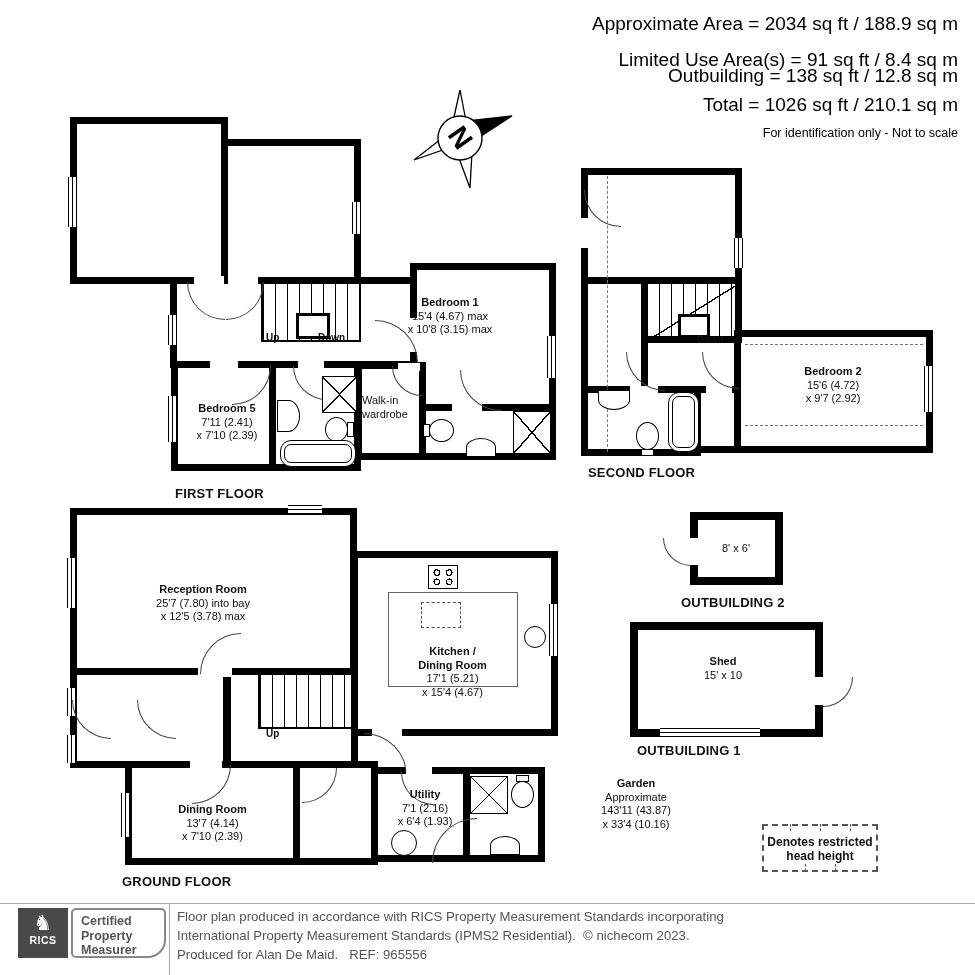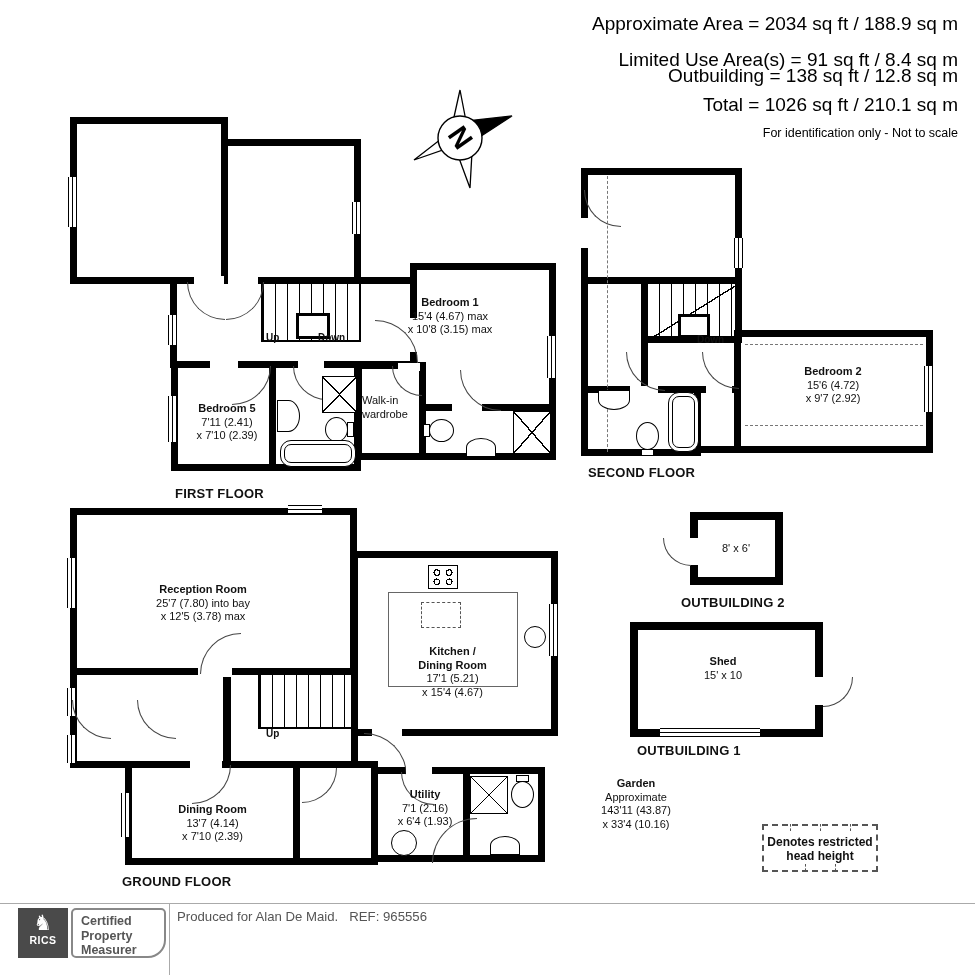--- a/index.html
+++ b/index.html
@@ -284,16 +284,18 @@
     <div style="font-size:10.5px;font-weight:bold;letter-spacing:.5px;margin-top:-4px">RICS</div>
   </div>
 
   <div class="badge" style="left:71px;top:908px;width:95px;height:50px">
     <div>Certified</div>
     <div>Property</div>
     <div>Measurer</div>
   </div>
 
   <div class="ftext" style="left:177px;top:907px">
+    <div>Floor plan produced in accordance with RICS Property Measurement Standards incorporating</div>
+    <div>International Property Measurement Standards (IPMS2 Residential). &nbsp;©&nbsp;nichecom 2023.</div>
     <div>Produced for Alan De Maid.&nbsp;&nbsp; REF: 965556</div>
   </div>
 
 </div>
 
 </body></html>

